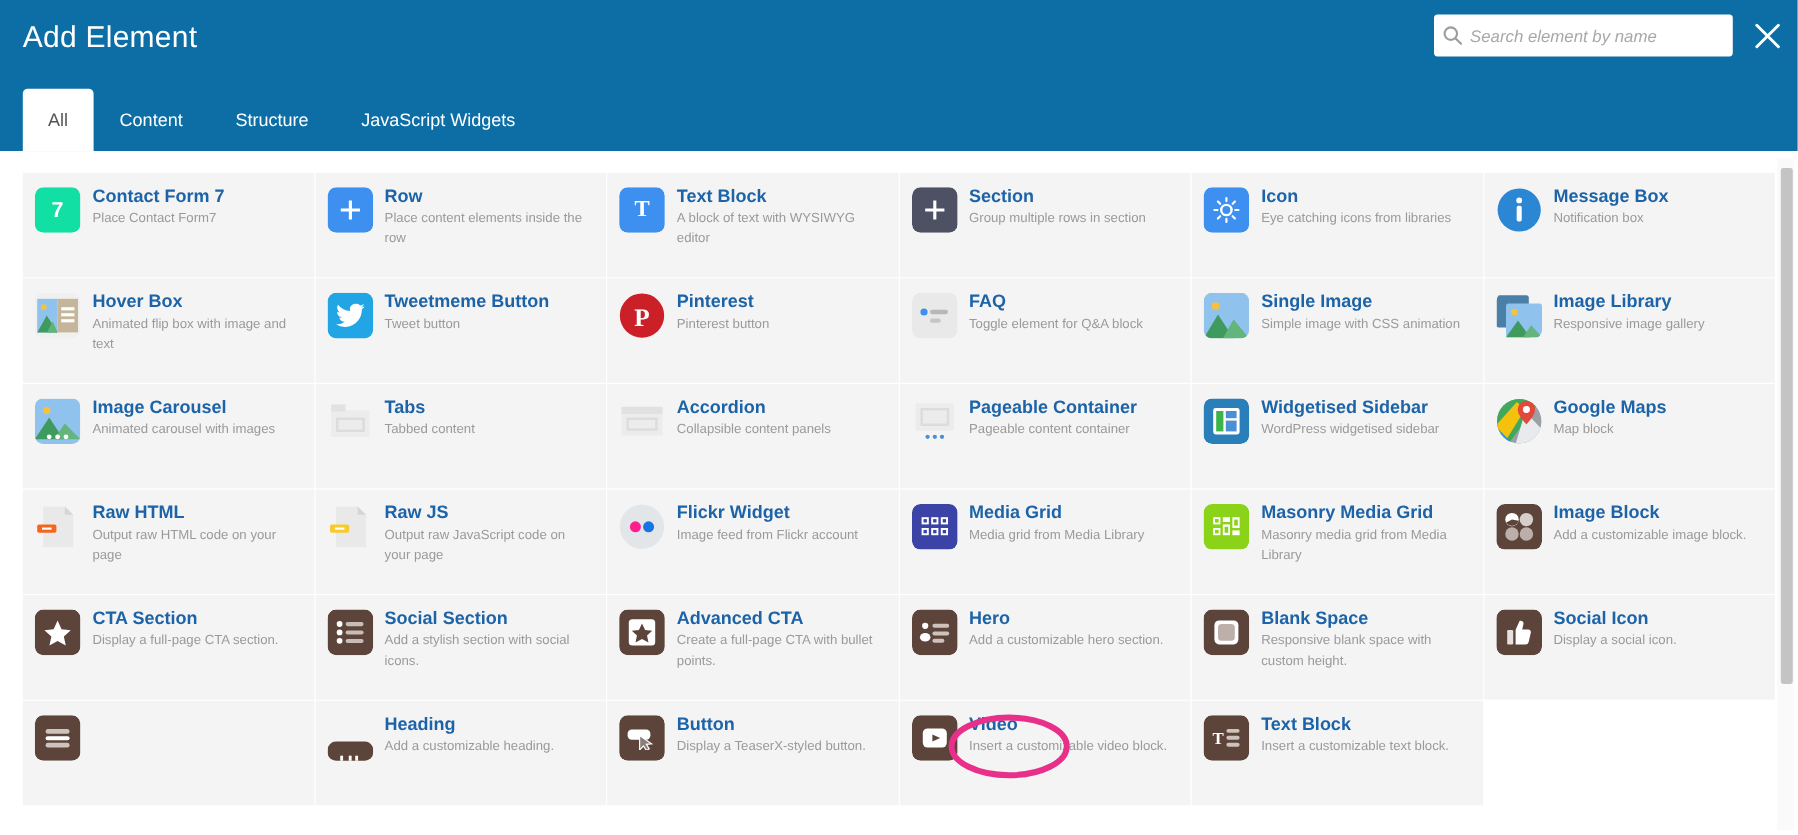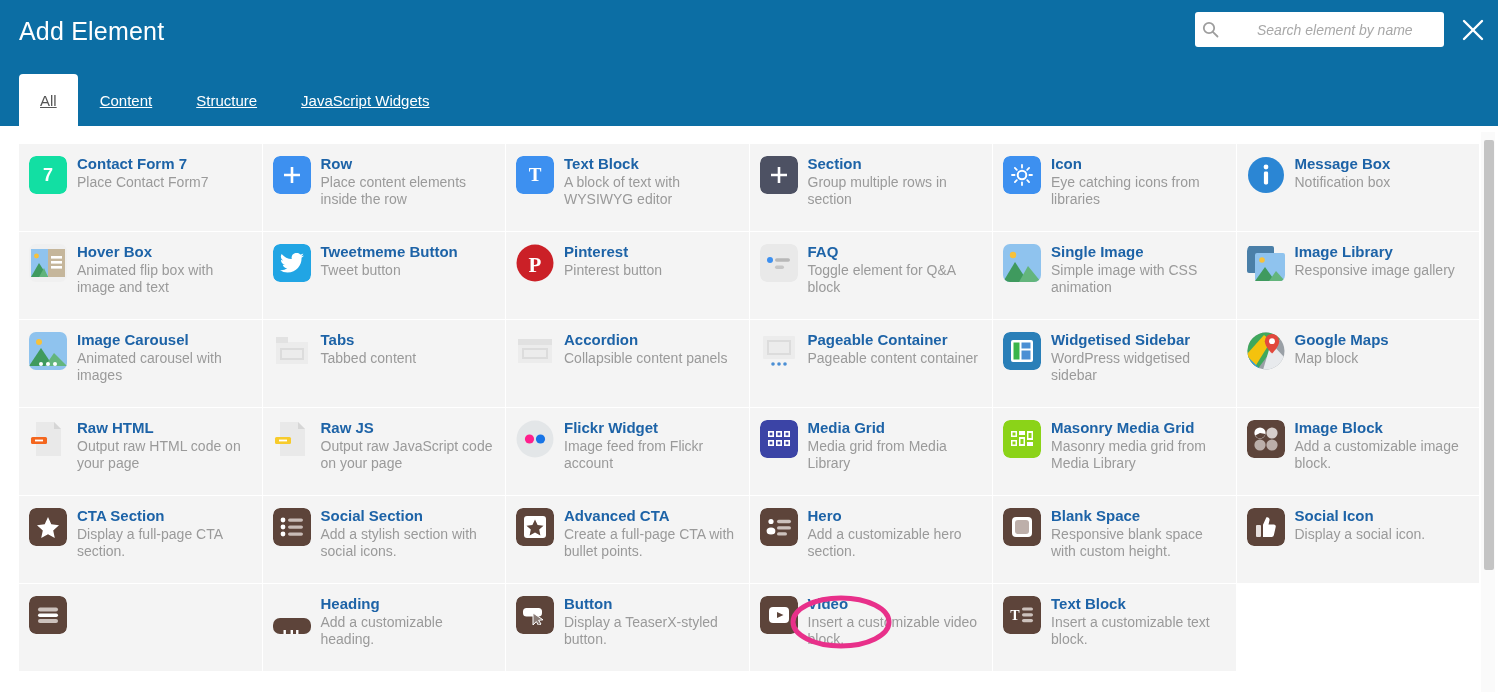--- a/index.html
+++ b/index.html
@@ -32,21 +32,20 @@
     display: flex; align-items: center; justify-content: center;
     flex: 0 0 30px;
   }
   .search-icon svg { display: block; }
   .search-input {
     flex: 1 1 auto; height: 33px;
     border: 0; outline: 0; background: transparent;
     font-family: "Liberation Sans", sans-serif;
     font-size: 14px; font-style: italic; color: #0f766e;
     padding: 0 6px 0 0;
-    margin-left: 32px;
   }
   .search-input::placeholder { color: #a8a8a8; font-style: italic; }
   .close-btn {
     position: absolute; right: 10px; top: 15px;
     width: 30px; height: 30px; cursor: pointer;
     display: flex; align-items: center; justify-content: center;
   }
 
   
   .tabs {
@@ -55,21 +54,20 @@
     display: flex; align-items: flex-end;
     padding-left: 19px;
   }
   .tab {
     position: relative;
     height: 52px;
     padding: 0 22px;
     display: flex; align-items: center; justify-content: center;
     color: #ffffff; font-size: 15px; cursor: pointer;
     white-space: nowrap;
-    text-decoration: underline;
   }
   .tab.active {
     background: #ffffff; color: #555555;
     border-radius: 4px 4px 0 0;
     padding: 0 21px;
   }
 
   
   .content {
     position: absolute; left: 0; top: 126px;
@@ -102,21 +100,21 @@
     display: flex; align-items: center; justify-content: center;
     overflow: hidden;
   }
   .card .txt { flex: 1 1 auto; min-width: 0; padding-top: 0px; }
   .card .name {
     font-size: 15px; font-weight: 700; color: #1d63a7;
     line-height: 19px; margin-bottom: 1px;
     white-space: nowrap;
   }
   .card .desc {
-    font-size: 14px; color: #9a9a9a; line-height: 17px;
+    font-size: 11px; color: #9a9a9a; line-height: 17px;
   }
 
   
   .scrollbar-track {
     position: absolute; right: 3px; top: 132px;
     width: 14px; height: 560px;
     background: #fafafa;
   }
   .scrollbar-thumb {
     position: absolute; right: 4px; top: 140px;

